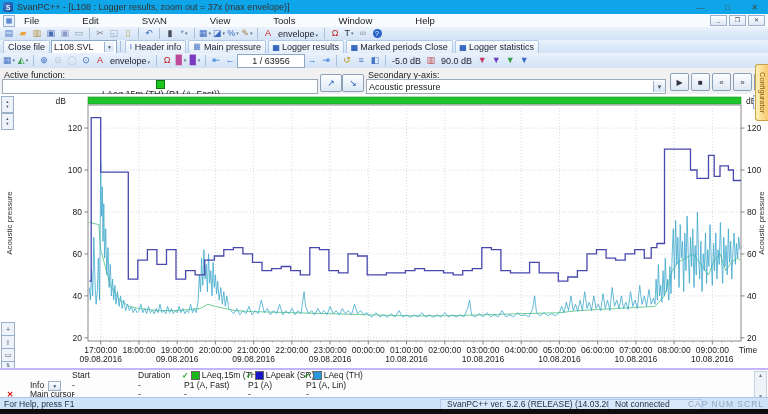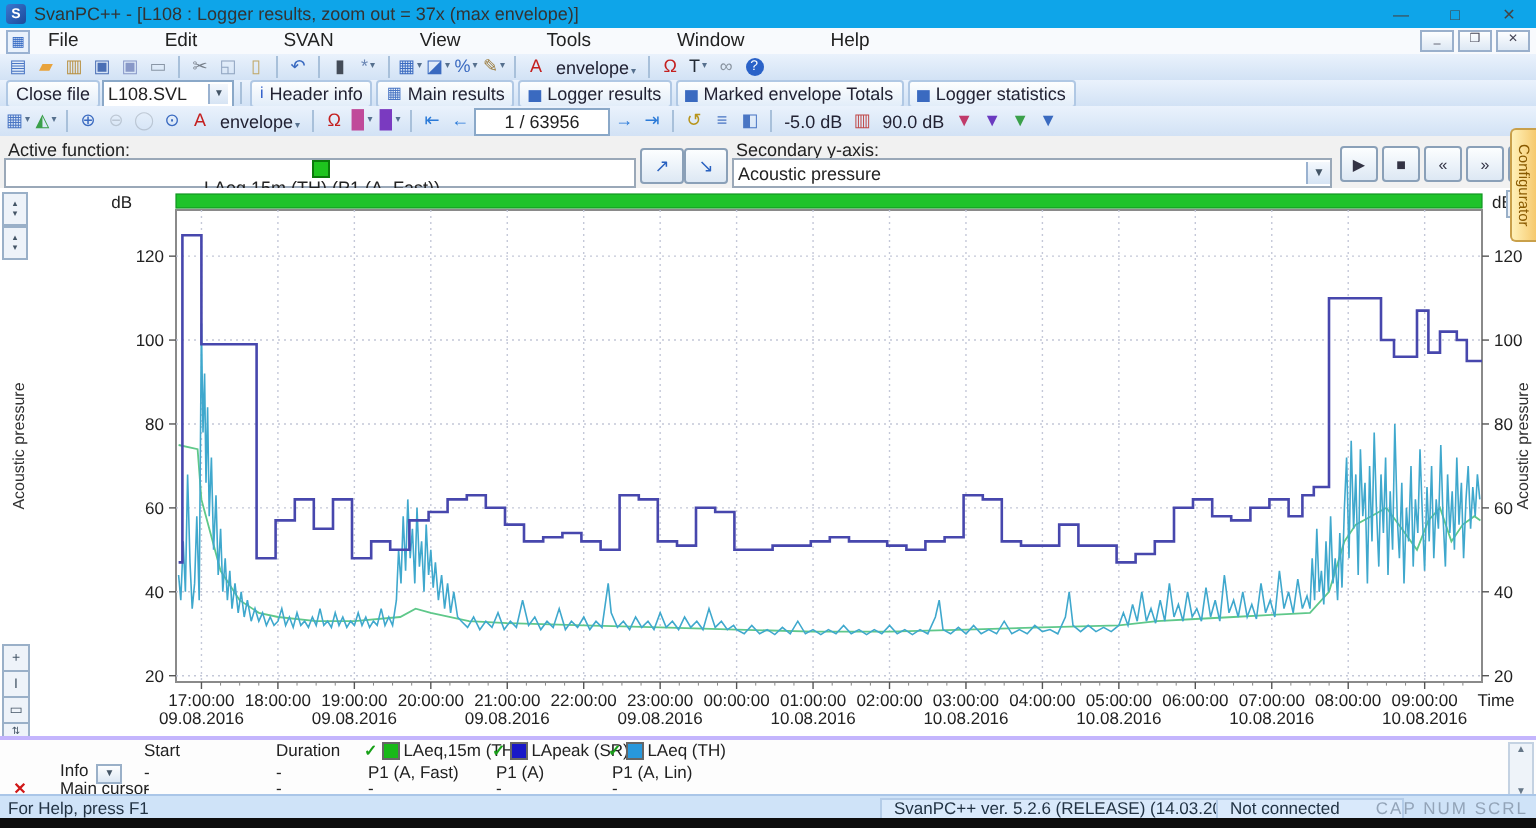--- a/index.html
+++ b/index.html
@@ -211,29 +211,29 @@
         <span>L108.SVL</span>
         <span class="arr">▼</span>
       </span>
       <span class="tsep"></span>
       <span class="tbtn">
         <span class="bico" style="color: rgb(40, 88, 200);">i</span>
         <span>Header info</span>
       </span>
       <span class="tbtn">
         <span class="bico" style="color: rgb(74, 118, 196);">▦</span>
-        <span>Main results</span>
+        <span>Main pressure</span>
       </span>
       <span class="tbtn">
         <span class="bico" style="color: rgb(58, 106, 192);">▅</span>
         <span>Logger results</span>
       </span>
       <span class="tbtn">
         <span class="bico" style="color: rgb(58, 106, 192);">▅</span>
-        <span>Marked envelope Totals</span>
+        <span>Marked periods Close</span>
       </span>
       <span class="tbtn">
         <span class="bico" style="color: rgb(58, 106, 192);">▅</span>
         <span>Logger statistics</span>
       </span>
     </div>
   <div id="tb3" class="tb">
       <span class="ticon dd">
         <span style="color: rgb(74, 118, 196);">▦</span>
       </span>

